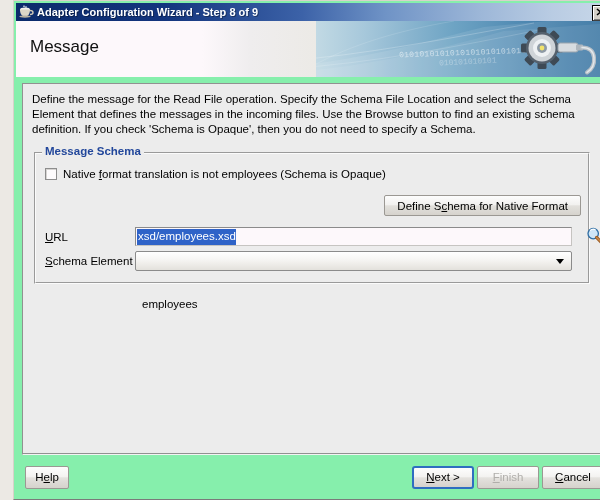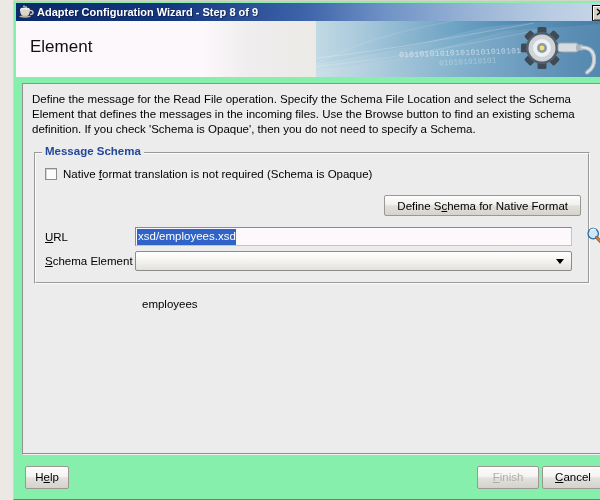--- a/index.html
+++ b/index.html
@@ -362,35 +362,35 @@
           <g>
             <rect x="42" y="20" width="20" height="9" rx="2" fill="#d7dce0" stroke="#9aa4ad"></rect>
             <rect x="60" y="21.5" width="7" height="6" rx="1" fill="#aeb6bd"></rect>
             <path d="M66 24.5 q11 0 12 10 q1 10 -7 15" stroke="#b9c1c8" stroke-width="4" fill="none" stroke-linecap="round"></path>
             <path d="M66 24.5 q11 0 12 10 q1 10 -7 15" stroke="#e4e9ec" stroke-width="1.4" fill="none" stroke-linecap="round"></path>
           </g>
         </svg>
       </span>
     </div>
     <div class="banner-left">
-      <div class="banner-title">Element</div>
+      <div class="banner-title">Message</div>
     </div>
   </div>
 
   <div class="content">
 
     <div class="desc">Define the message for the Read File operation.  Specify the Schema File Location and select the Schema Element that defines the messages in the incoming files. Use the Browse button to find an existing schema definition. If you check 'Schema is Opaque', then you do not need to specify a Schema.</div>
 
     <div class="groupbox">
       <div class="groupbox-inner"></div>
       <div class="group-title">Message Schema</div>
 
       <div class="row-check">
         <span class="checkbox"></span>
-        <span class="check-label"><span>Native </span><span class="u">f</span><span>ormat translation is not required (Schema is Opaque)</span></span>
+        <span class="check-label"><span>Native </span><span class="u">f</span><span>ormat translation is not employees (Schema is Opaque)</span></span>
       </div>
 
       <div class="define-btn"><span>Define S</span><span class="u">c</span><span>hema for Native Format</span></div>
 
       <div class="lbl-url"><span class="u">U</span><span>RL</span></div>
       <div class="url-input">
         <span class="sel">xsd/employees.xsd</span>
       </div>
       <span class="browse-icon">
         <svg width="18" height="18" viewBox="0 0 18 18">
@@ -406,18 +406,19 @@
         <span class="combo-text">employees</span>
         <span class="combo-arrow"></span>
       </div>
     </div>
   </div>
 
   <div class="buttonbar">
     <div class="btn btn-help"><span>H</span><span class="u">e</span><span>lp</span></div>
 
 
+    <div class="btn btn-next focused"><span></span><span class="u">N</span><span>ext &gt;</span></div>
 
     <div class="btn btn-finish disabled"><span></span><span class="u">F</span><span>inish</span></div>
 
     <div class="btn btn-cancel"><span></span><span class="u">C</span><span>ancel</span></div>
   </div>
 </div>
 
 </body></html>

